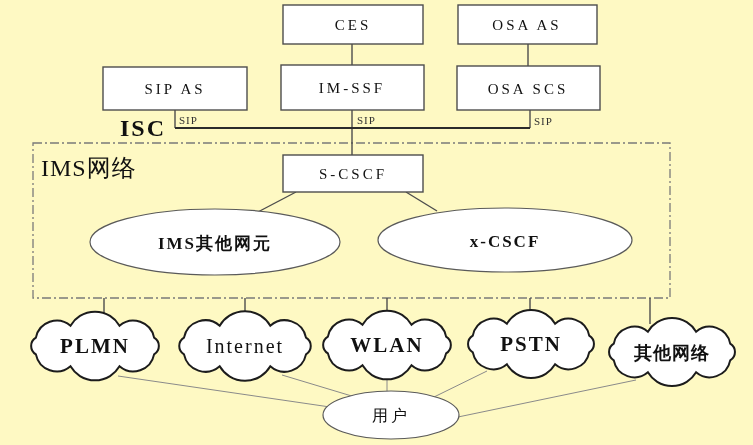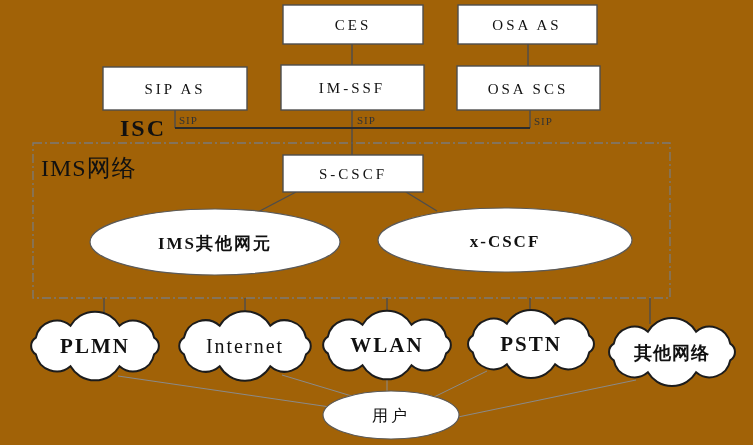--- a/index.html
+++ b/index.html
@@ -1,20 +1,20 @@
 <!DOCTYPE html>
 <html><head>
 <meta charset="utf-8">
 <style>
   html, body { margin: 0; padding: 0; background: #ffffff; }
   .stage {
     position: relative;
     width: 753px;
     height: 445px;
-    background: #a16207;
+    background: #fef9c3;
     font-family: "Liberation Serif", "DejaVu Serif", serif;
     text-align: center;
   }
   svg { display: block; }
 
   .node-box   { fill: #ffffff; stroke: #4d4d4d; stroke-width: 1.4; }
   .zone-box   { fill: none; stroke: #7a7a7a; stroke-width: 1.3; stroke-dasharray: 9 3 2 3; }
   .conn       { stroke: #4d4d4d; stroke-width: 1.4; fill: none; }
   .bus        { stroke: #2b2b2b; stroke-width: 2; fill: none; }
   .thin       { stroke: #8a8a8a; stroke-width: 1; fill: none; }

